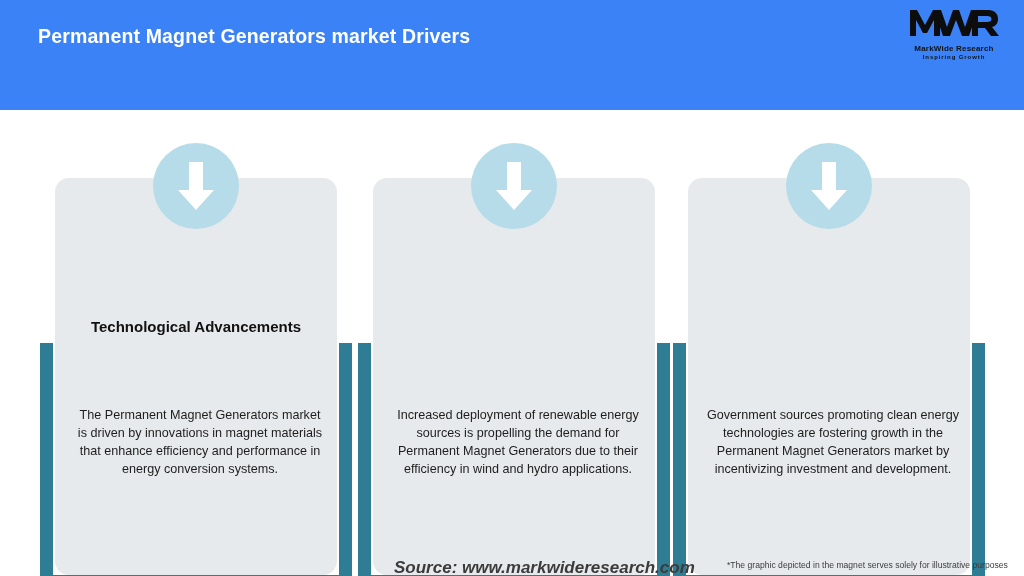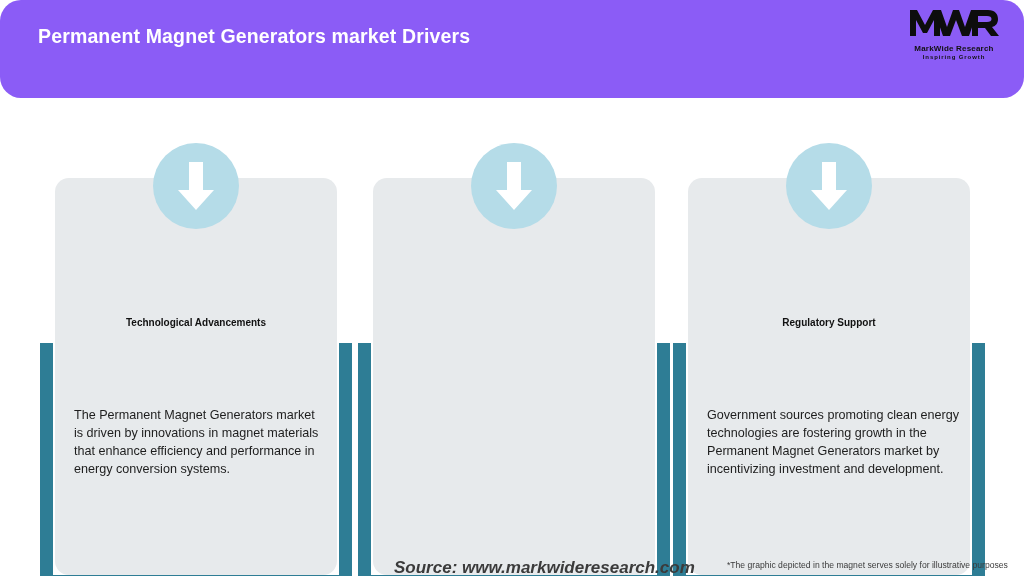--- a/index.html
+++ b/index.html
@@ -14,23 +14,22 @@
     overflow: hidden;
     font-family: "Liberation Sans", sans-serif;
     -webkit-font-smoothing: antialiased;
   }
 
   
   .header {
     position: absolute;
     left: 0; top: 0;
     width: 1024px;
-    height: 98px;
-    background: #8b5cf6;
-    border-radius: 21px;
+    height: 110px;
+    background: #3b82f6;
   }
   .header-title {
     position: absolute;
     left: 38px;
     top: 25px;
     font-size: 19.5px;
     font-weight: bold;
     color: #ffffff;
     letter-spacing: 0.15px;
     white-space: nowrap;
@@ -125,35 +124,35 @@
     top: 50%;
     transform: translate(-50%, -50%);
   }
 
   .card-title {
     position: absolute;
     left: 16px;
     top: 138px;
     width: 250px;
     text-align: center;
-    font-size: 10px;
+    font-size: 15px;
     font-weight: bold;
     color: #111111;
     line-height: 1.45;
   }
 
   .card-body {
     position: absolute;
     left: 19px;
     top: 228px;
     width: 252px;
     font-size: 12.6px;
     color: #1d1d1d;
     line-height: 1.43;
-    text-align: left;
+    text-align: center;
   }
 
   
   .footer-source {
     position: absolute;
     left: 394px;
     top: 558px;
     font-size: 17px;
     font-weight: bold;
     color: #3b3b3b;
@@ -204,32 +203,32 @@
     <div class="icon-circle">
       <svg width="44" height="52" viewBox="0 0 44 52" xmlns="http://www.w3.org/2000/svg">
         <path d="M15 2 L29 2 L29 30 L40 30 L22 50 L4 30 L15 30 Z" fill="#FFFFFF"></path>
       </svg>
     </div>
   </div>
 
   <div class="card-wrap c2">
     <div class="bracket"></div>
     <div class="card">
+      <div class="card-body">Increased deployment of renewable energy sources is propelling the demand for Permanent Magnet Generators due to their efficiency in wind and hydro applications.</div>
     </div>
     <div class="icon-circle">
       <svg width="44" height="52" viewBox="0 0 44 52" xmlns="http://www.w3.org/2000/svg">
         <path d="M15 2 L29 2 L29 30 L40 30 L22 50 L4 30 L15 30 Z" fill="#FFFFFF"></path>
       </svg>
     </div>
   </div>
 
   <div class="card-wrap c3">
     <div class="bracket"></div>
     <div class="card">
-      <div class="card-title">Regulatory Support</div>
       <div class="card-body">Government sources promoting clean energy technologies are fostering growth in the Permanent Magnet Generators market by incentivizing investment and development.</div>
     </div>
     <div class="icon-circle">
       <svg width="44" height="52" viewBox="0 0 44 52" xmlns="http://www.w3.org/2000/svg">
         <path d="M15 2 L29 2 L29 30 L40 30 L22 50 L4 30 L15 30 Z" fill="#FFFFFF"></path>
       </svg>
     </div>
   </div>
 
 </div>

